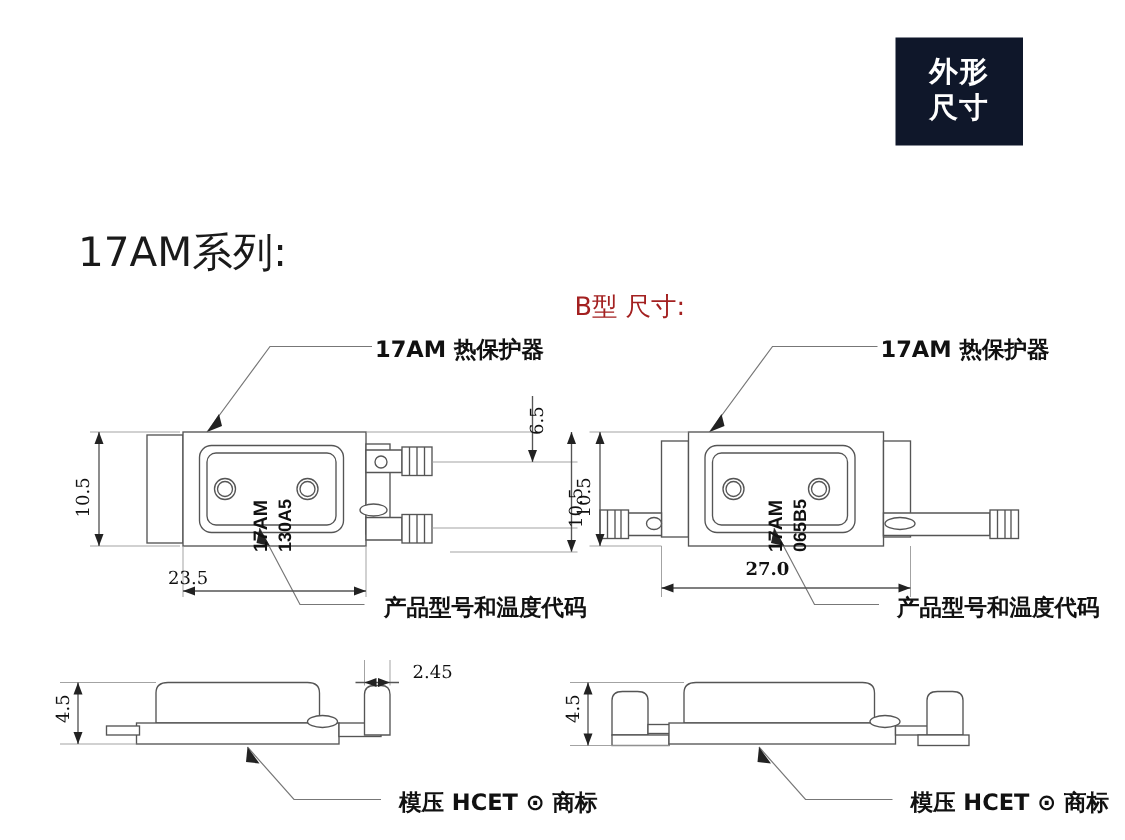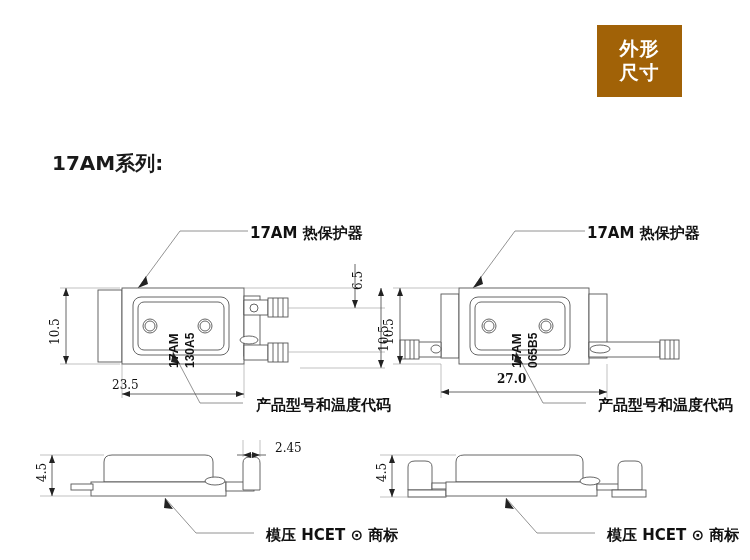--- a/index.html
+++ b/index.html
@@ -16,43 +16,43 @@
     overflow: hidden;
   }
 
   
   .badge {
     position: absolute;
     left: 597px;
     top: 25px;
     width: 85px;
     height: 72px;
-    background: #a16207;
+    background: #0f172a;
     display: flex;
     flex-direction: column;
     align-items: center;
     justify-content: center;
     gap: 2px;
   }
   .badge span {
     color: #ffffff;
     font-size: 19px;
     font-weight: bold;
     letter-spacing: 1px;
     line-height: 1.15;
     font-family: "DejaVu Sans", sans-serif;
   }
 
   
   .series-title {
     position: absolute;
     left: 52px;
     top: 150px;
-    font-size: 20px;
-    font-weight: bold;
+    font-size: 27px;
+    font-weight: normal;
     color: #1a1a1a;
     font-family: "DejaVu Sans", sans-serif;
     letter-spacing: 0px;
   }
   .sub-title {
     position: absolute;
     font-size: 17px;
     color: #a32020;
     font-family: "DejaVu Sans", sans-serif;
   }
@@ -109,20 +109,21 @@
 <body>
 
 <div id="page">
 
   <div class="badge">
     <span>外形</span>
     <span>尺寸</span>
   </div>
 
   <div class="series-title">17AM系列:</div>
+  <div class="sub-title b">B型 尺寸:</div>
 
   <svg class="draw" viewBox="0 0 750 560">
     <g stroke="#555" stroke-width="0.9" fill="none" stroke-linejoin="miter">
 
       <g stroke="#777" stroke-width="0.8">
         <path d="M248,231 L180,231 L138,288"></path>
       </g>
       <polygon points="138,288 146,276 148,284" fill="#222" stroke="none"></polygon>
 
       <rect x="98" y="290" width="24" height="72" fill="#fff"></rect>

